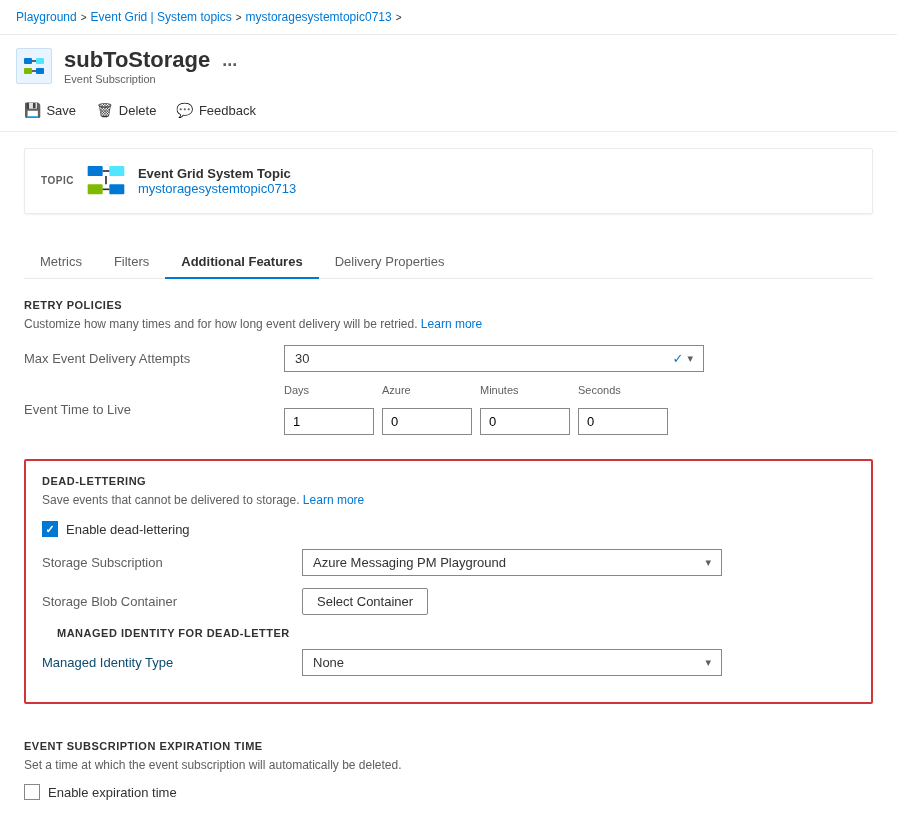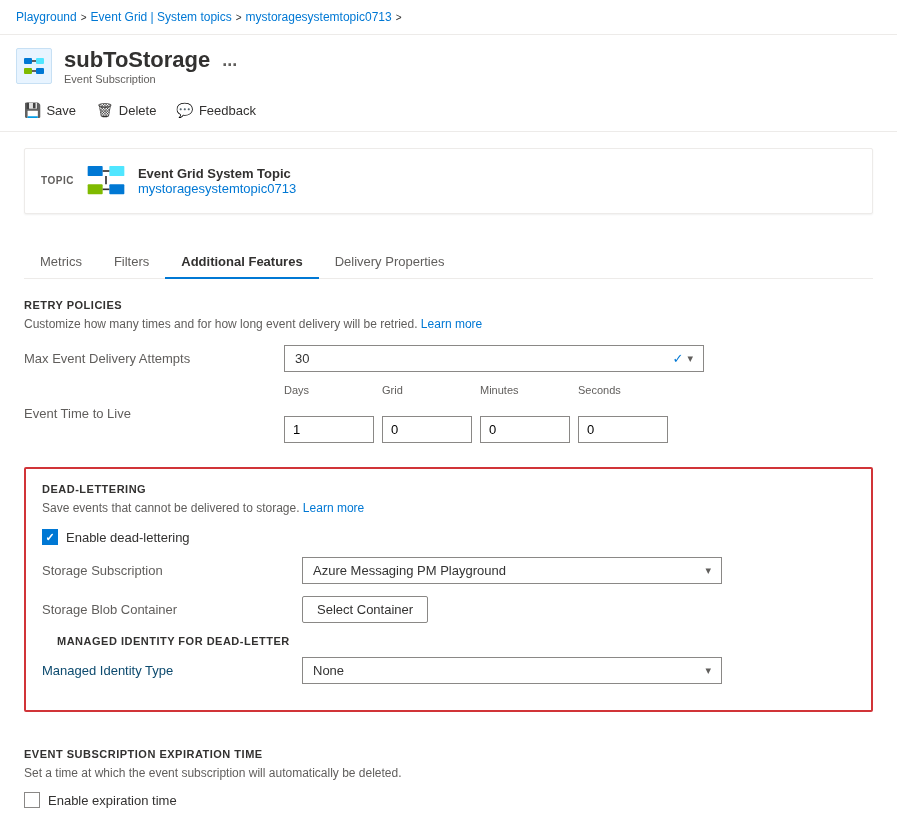--- a/index.html
+++ b/index.html
@@ -40,21 +40,21 @@
 
     .form-row { display: flex; align-items: center; margin-bottom: 12px; }
     .form-label { width: 260px; font-size: 13px; color: #605e5c; flex-shrink: 0; }
     .form-control { flex: 1; }
 
     .select-box { display: flex; align-items: center; justify-content: space-between; border: 1px solid #8a8886; padding: 5px 10px; background: #fff; font-size: 13px; cursor: pointer; min-width: 200px; }
     .select-chevron { color: #605e5c; font-size: 11px; }
     .select-check { color: #0078d4; margin-left: 8px; }
 
     .ttl-grid { display: flex; gap: 8px; }
-    .ttl-field { display: flex; flex-direction: column; gap: 20px; }
+    .ttl-field { display: flex; flex-direction: column; gap: 12px; }
     .ttl-label { font-size: 11px; color: #605e5c; }
     .ttl-input { border: 1px solid #8a8886; padding: 5px 8px; font-size: 13px; width: 90px; outline: none; }
 
     .dead-letter-box { border: 2px solid #d13438; border-radius: 2px; padding: 14px 16px; margin-bottom: 20px; }
 
     .checkbox-row { display: flex; align-items: center; gap: 8px; margin-bottom: 12px; cursor: pointer; }
     .checkbox-custom { width: 16px; height: 16px; border: 1px solid #0078d4; background: #0078d4; display: flex; align-items: center; justify-content: center; flex-shrink: 0; }
     .checkbox-custom.unchecked { background: #fff; border-color: #8a8886; }
     .checkbox-check { color: #fff; font-size: 11px; font-weight: 700; }
     .checkbox-label { font-size: 13px; color: #323130; }
@@ -163,21 +163,21 @@
 
     <div class="form-row">
       <div class="form-label">Event Time to Live</div>
       <div class="form-control">
         <div class="ttl-grid">
           <div class="ttl-field">
             <span class="ttl-label">Days</span>
             <input class="ttl-input" type="text" value="1" style="">
           </div>
           <div class="ttl-field">
-            <span class="ttl-label">Grid</span>
+            <span class="ttl-label">Azure</span>
             <input class="ttl-input" type="text" value="0" style="">
           </div>
           <div class="ttl-field">
             <span class="ttl-label">Minutes</span>
             <input class="ttl-input" type="text" value="0" style="">
           </div>
           <div class="ttl-field">
             <span class="ttl-label">Seconds</span>
             <input class="ttl-input" type="text" value="0" style="">
           </div>

